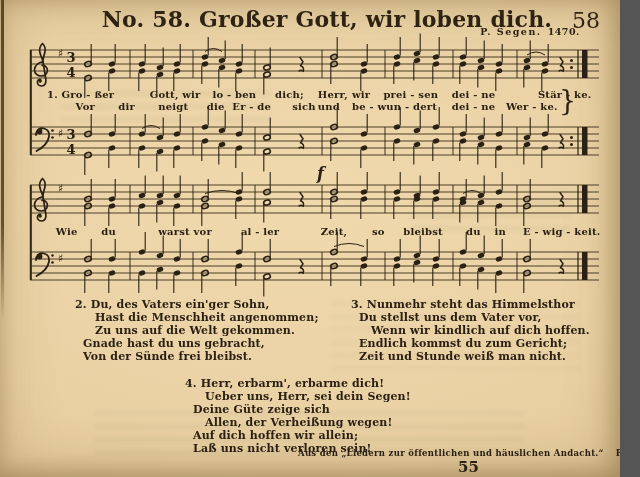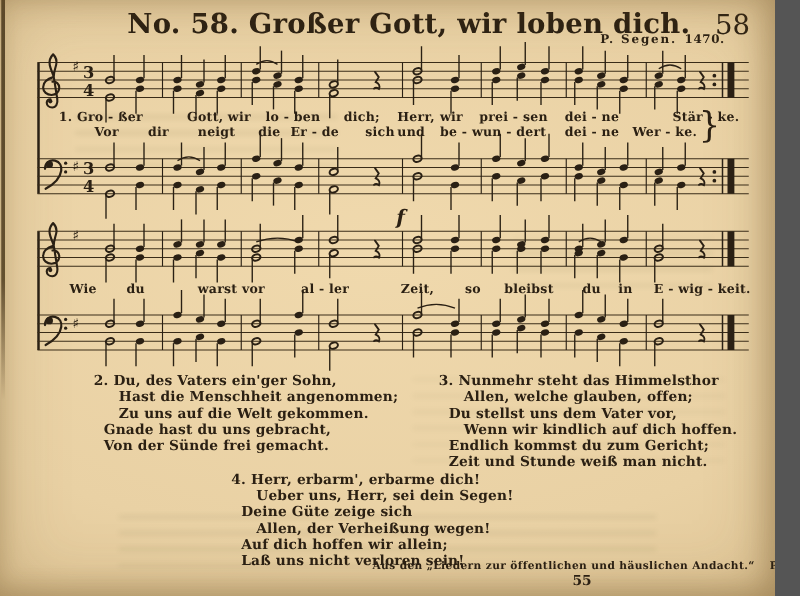--- a/index.html
+++ b/index.html
@@ -25,21 +25,21 @@
   #score-svg{position:absolute;left:0;top:0;width:640px;height:477px;z-index:1;}
   .lyrics-row{position:absolute;left:30px;width:570px;height:14px;z-index:2;}
   .lyrics-row span{position:absolute;font-size:10px;font-weight:700;white-space:nowrap;letter-spacing:.2px;}
   .brace{position:absolute;left:559px;top:85px;font-size:27px;font-weight:400;z-index:2;transform:scaleY(1.05);}
   .dyn-f{position:absolute;left:317px;top:164px;font-size:16px;font-weight:700;font-style:italic;z-index:2;}
   .verse{position:absolute;z-index:2;font-size:11px;font-weight:700;line-height:13px;letter-spacing:.15px;}
   .verse p{margin:0;white-space:nowrap;}
   .footer-line{position:absolute;left:298px;top:448px;z-index:2;font-size:8.5px;font-weight:700;
     letter-spacing:.3px;white-space:nowrap;}
   .footer-line .src{margin-left:12px;}
-  .pagenum-bottom{position:absolute;left:458px;top:458px;z-index:2;font-size:11px;font-weight:700;}
+  .pagenum-bottom{position:absolute;left:458px;top:458px;z-index:2;font-size:15px;font-weight:700;}
   .bleed{position:absolute;z-index:0;pointer-events:none;filter:blur(2.2px);opacity:.18;
     background:repeating-linear-gradient(0deg, rgba(95,95,55,.55) 0 3px, transparent 3px 13px);}
   .b1{left:60px;top:88px;width:210px;height:46px;}
   .b2{left:410px;top:190px;width:160px;height:40px;}
   .b3{left:95px;top:402px;width:430px;height:52px;}
   .b4{left:330px;top:300px;width:250px;height:70px;opacity:.1;}
 </style>
 </head>
 <body>
 
@@ -487,25 +487,24 @@
       <span style="left: 65.5%;">bleibst</span>
       <span style="left: 76.5%;">du</span>
       <span style="left: 81.5%;">in</span>
       <span style="left: 86.5%;">E - wig - keit.</span>
     </div>
     <div class="verse" style="left: 75px; top: 298px;">
       <p style="margin-left: 0px;">2. Du, des Vaters ein'ger Sohn,</p>
       <p style="margin-left: 20px;">Hast die Menschheit angenommen;</p>
       <p style="margin-left: 20px;">Zu uns auf die Welt gekommen.</p>
       <p style="margin-left: 8px;">Gnade hast du uns gebracht,</p>
-      <p style="margin-left: 8px;">Von der Sünde frei gemacht.</p>
+      <p style="margin-left: 8px;">Von der Sünde frei bleibst.</p>
     </div>
     <div class="verse" style="left: 351px; top: 298px;">
       <p style="margin-left: 0px;">3. Nunmehr steht das Himmelsthor</p>
-      <p style="margin-left: 20px;">Allen, welche glauben, offen;</p>
       <p style="margin-left: 8px;">Du stellst uns dem Vater vor,</p>
       <p style="margin-left: 20px;">Wenn wir kindlich auf dich hoffen.</p>
       <p style="margin-left: 8px;">Endlich kommst du zum Gericht;</p>
       <p style="margin-left: 8px;">Zeit und Stunde weiß man nicht.</p>
     </div>
     <div class="verse" style="left: 185px; top: 377px;">
       <p style="margin-left: 0px;">4. Herr, erbarm', erbarme dich!</p>
       <p style="margin-left: 20px;">Ueber uns, Herr, sei dein Segen!</p>
       <p style="margin-left: 8px;">Deine Güte zeige sich</p>
       <p style="margin-left: 20px;">Allen, der Verheißung wegen!</p>

